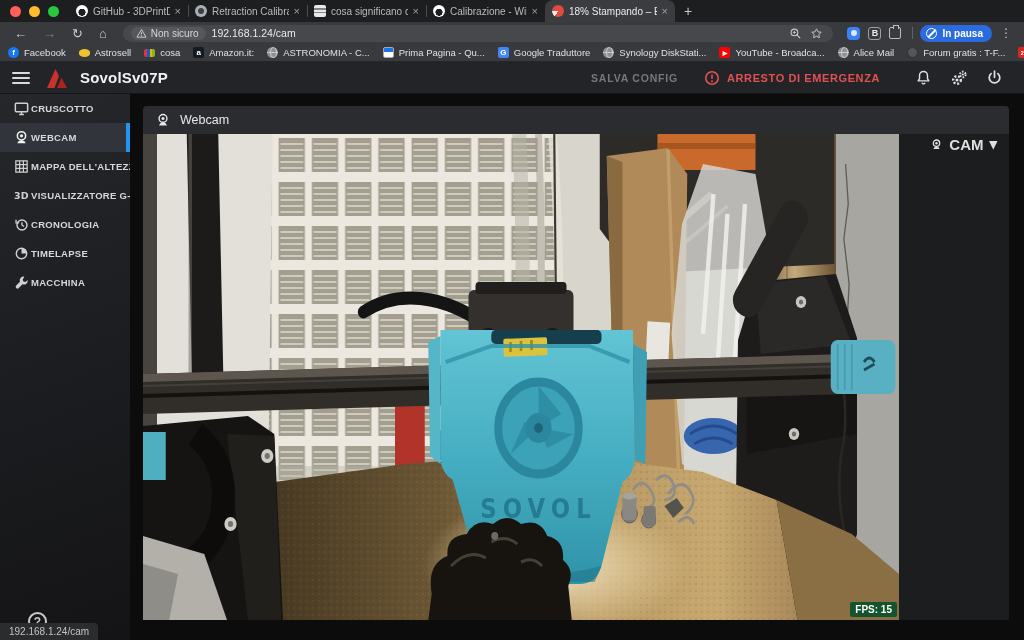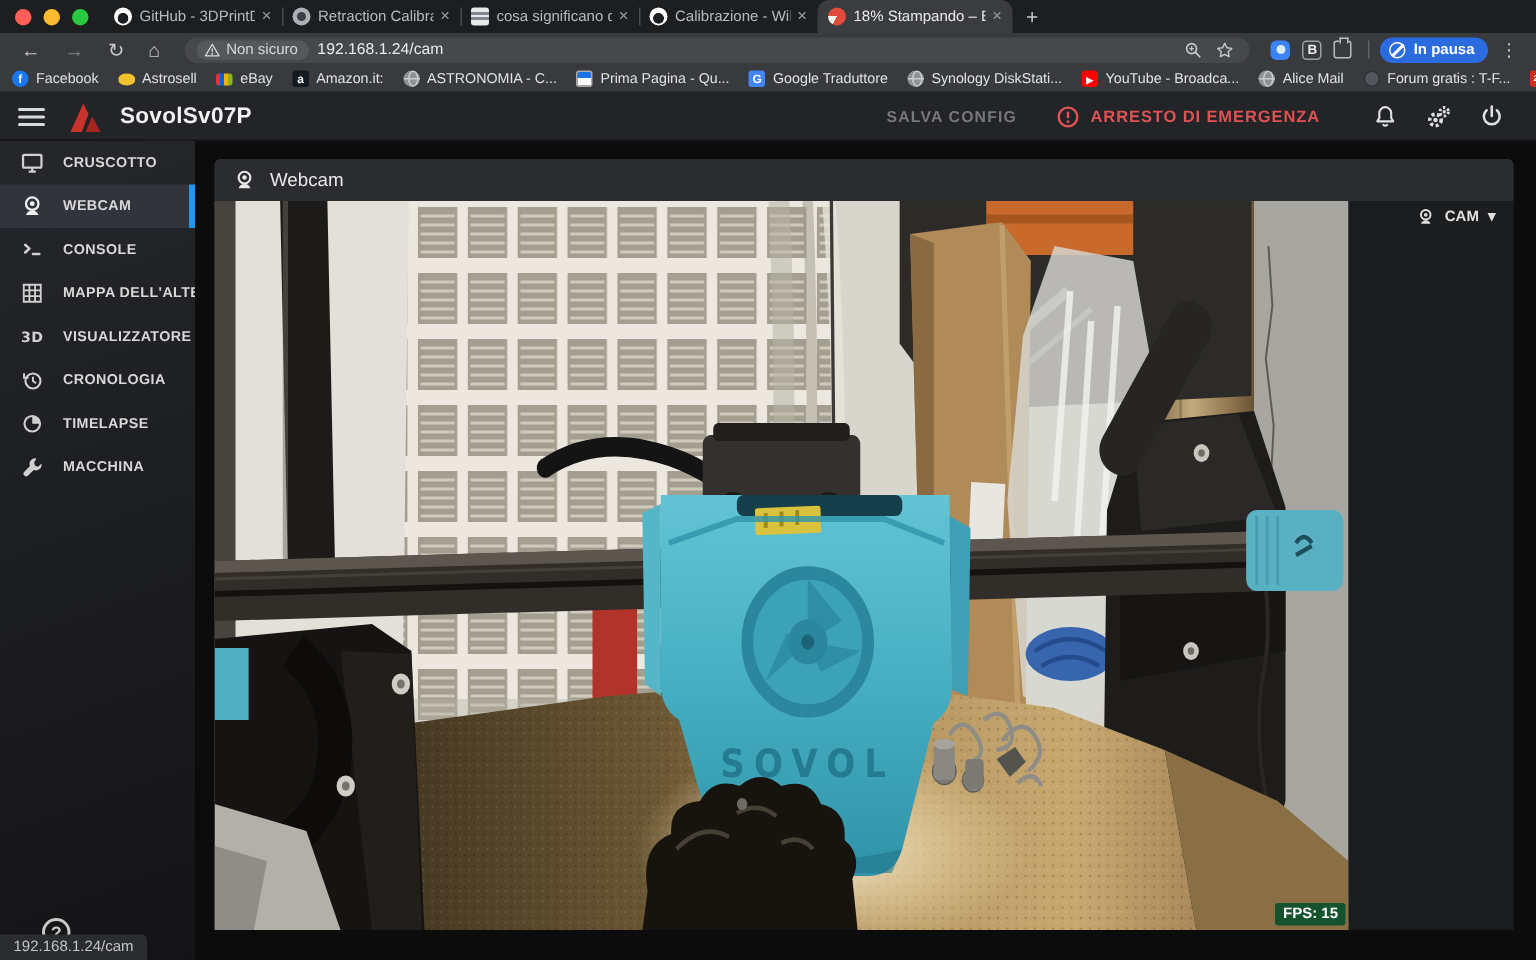--- a/index.html
+++ b/index.html
@@ -72,35 +72,35 @@
   .hamburger span{height:2px;background:#d9dadd;border-radius:1px;}
   .applogo{margin-right:10px;display:flex;}
   .apptitle{color:#f2f2f2;font-size:15px;font-weight:bold;letter-spacing:0.2px;}
   .hspacer{flex:1;}
   .saveconfig{color:#77787c;font-size:10.5px;font-weight:bold;letter-spacing:0.8px;margin-right:26px;}
   .estop{display:flex;align-items:center;gap:7px;color:#e05252;font-size:11px;font-weight:bold;letter-spacing:0.6px;margin-right:26px;}
   .hicon{margin:0 9px;display:flex;}
 
   
   .sidebar{position:absolute;top:94px;left:0;bottom:0;width:130px;background:linear-gradient(160deg,#26272b 0%,#1b1c1f 55%,#141416 100%);}
-  .sideitem{position:relative;height:29px;display:flex;align-items:center;gap:11px;padding-left:13px;color:#d8d8d8;
+  .sideitem{position:relative;height:29px;display:flex;align-items:center;padding-left:13px;color:#d8d8d8;
     font-size:9.5px;font-weight:bold;letter-spacing:0.3px;white-space:nowrap;}
   .sideitem .si{flex:0 0 18px;display:flex;}
   .sideitem.active{background:#31343a;}
   .activebar{position:absolute;right:0;top:0;bottom:0;width:4px;background:#2196f3;}
   .helpbtn{position:absolute;left:28px;bottom:9px;width:19px;height:19px;border:2px solid #c9c9c9;border-radius:50%;
     color:#c9c9c9;font-size:12px;font-weight:bold;display:flex;align-items:center;justify-content:center;}
 
   
   .main{position:absolute;top:94px;left:130px;right:0;bottom:0;background:#0c0c0d;}
   .panel{position:absolute;left:13px;top:12px;width:866px;background:#1c1d1f;border-radius:4px 4px 0 0;}
   .panelhead{height:28px;background:#2b2c2f;border-radius:4px 4px 0 0;display:flex;align-items:center;padding:0 12px;gap:9px;}
   .paneltitle{color:#e8e8e8;font-size:12.5px;font-weight:500;}
   .pspacer{flex:1;}
-  .camselect{display:flex;align-items:center;gap:6px;color:#e0e0e0;font-size:10px;font-weight:bold;margin-top:48px;}
+  .camselect{display:flex;align-items:center;gap:6px;color:#e0e0e0;font-size:15px;font-weight:bold;margin-top:48px;}
   .camview{position:relative;width:756px;height:486px;overflow:hidden;background:#20201e;}
   .camview svg.scene{display:block;width:100%;height:100%;}
   .fps{position:absolute;right:2px;bottom:3px;background:#14532d;color:#fff;font-size:10px;font-weight:bold;padding:2px 5px;border-radius:2px;}
 
   
   .statusbubble{position:absolute;left:0;bottom:0;height:17px;background:#2b2c2e;color:#c2c4c7;font-size:10px;
     display:flex;align-items:center;padding:0 9px;border-top-right-radius:4px;z-index:50;}
   svg{display:block;}
 </style>
 </head>
@@ -187,21 +187,21 @@
     <span class="bm">
         <span class="bmi bi-fb">f</span>
         <span>Facebook</span>
       </span>
     <span class="bm">
         <span class="bmi bi-astro"></span>
         <span>Astrosell</span>
       </span>
     <span class="bm">
         <span class="bmi bi-ebay"></span>
-        <span>eBay</span>
+        <span>cosa</span>
       </span>
     <span class="bm">
         <span class="bmi bi-amzn">a</span>
         <span>Amazon.it:</span>
       </span>
     <span class="bm">
         <span class="bmi bi-globe"></span>
         <span>ASTRONOMIA - C...</span>
       </span>
     <span class="bm">
@@ -296,29 +296,20 @@
             <circle cx="9" cy="7.2" r="1.7" fill="#f0f0f0"></circle>
             <path d="M4.6 15.2 a4.6 4.6 0 0 1 8.8 0 z" fill="#f0f0f0"></path>
           </svg>
       </span>
       <span>WEBCAM</span>
       <span class="activebar"></span>
     </div>
     <div class="sideitem">
       <span class="si">
         <svg width="17" height="17" viewBox="0 0 18 18">
-            <path d="M4 5.5 l3 2.7 -3 2.7" fill="none" stroke="#d0d0d0" stroke-width="1.8" stroke-linecap="round" stroke-linejoin="round"></path>
-            <path d="M9.5 12 h4.5" stroke="#d0d0d0" stroke-width="1.8" stroke-linecap="round"></path>
-          </svg>
-      </span>
-      <span>CONSOLE</span>
-    </div>
-    <div class="sideitem">
-      <span class="si">
-        <svg width="17" height="17" viewBox="0 0 18 18">
             <path d="M3 3 h12 v12 h-12 z M3 7 h12 M3 11 h12 M7 3 v12 M11 3 v12" fill="none" stroke="#d0d0d0" stroke-width="1.3"></path>
           </svg>
       </span>
       <span>MAPPA DELL'ALTEZZA</span>
     </div>
     <div class="sideitem">
       <span class="si">
         <svg width="17" height="17" viewBox="0 0 18 18">
             <text x="9" y="13" text-anchor="middle" font-size="10" font-weight="bold" fill="#d0d0d0" font-family="'DejaVu Sans',sans-serif">3D</text>
           </svg>

